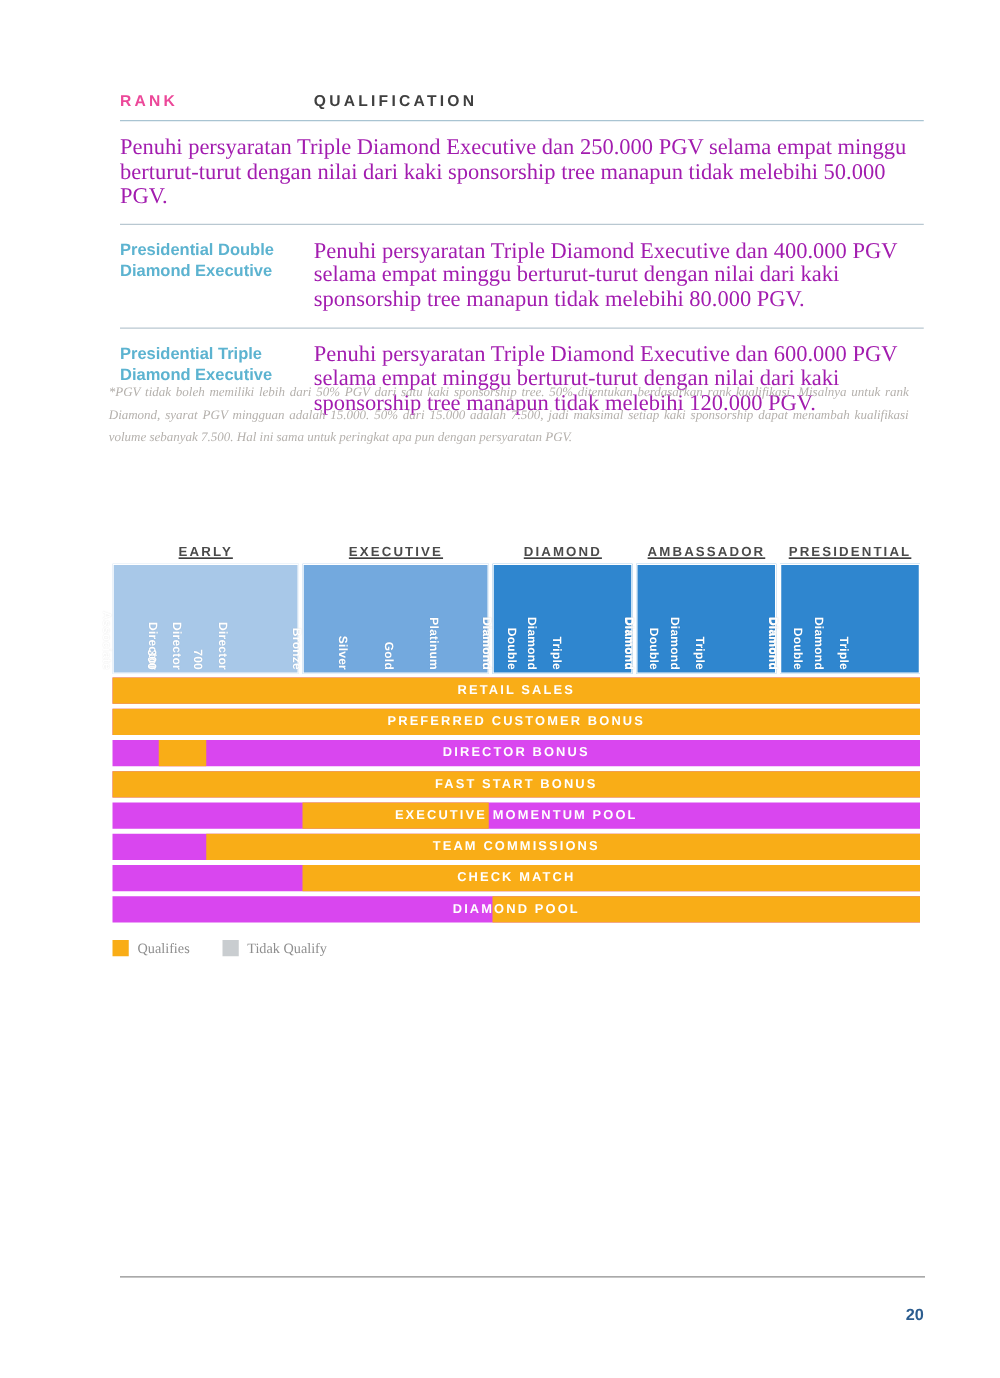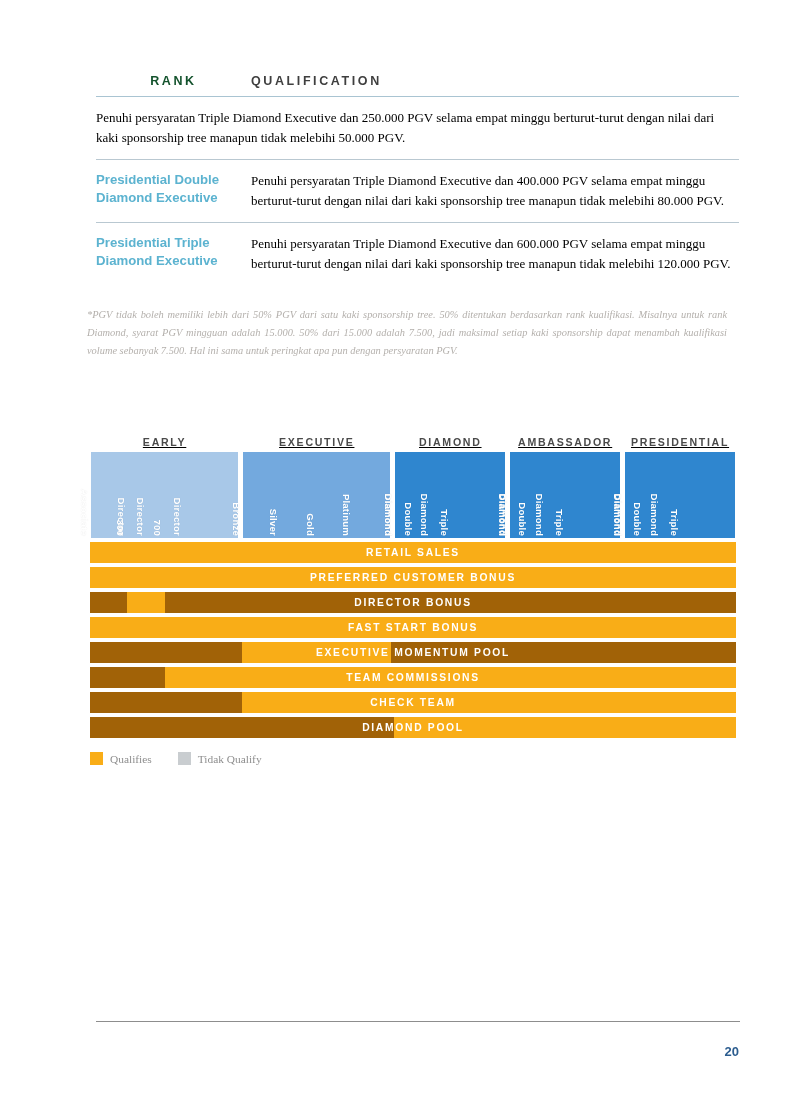--- a/index.html
+++ b/index.html
@@ -7,27 +7,27 @@
     width:800px;height:1102px;background:#ffffff;
     font-family:"Liberation Sans",sans-serif;
     -webkit-font-smoothing:antialiased;
     position:relative;overflow:hidden;
   }
   .page{position:absolute;left:0;top:0;width:800px;height:1102px;}
 
   
   .qual-table{position:absolute;left:96px;top:74px;width:643px;}
   .qual-head{display:flex;padding:0 0 8px 0;}
-  .qual-head .h-rank{width:155px;font-size:12.5px;letter-spacing:2.6px;color:#14532d;font-weight:700;text-align:center;}
+  .qual-head .h-rank{width:155px;font-size:12.5px;letter-spacing:2.6px;color:#ec4899;font-weight:700;}
   .qual-head .h-qual{flex:1;font-size:12.5px;letter-spacing:2.6px;color:#3f3f3f;font-weight:700;}
   .hrule{height:1px;background:#a9c4d2;width:100%;}
   .hrule.thin{background:#b9c8d1;}
   .qual-row{display:flex;padding:11px 0 12px 0;}
   .qual-row .r-rank{width:155px;color:#5cb3d0;font-weight:700;font-size:13.2px;line-height:17.5px;padding-right:8px;box-sizing:border-box;}
-  .qual-row .r-desc{flex:1;color:#000000;font-size:13px;line-height:19.6px;font-family:"Liberation Serif",serif;}
+  .qual-row .r-desc{flex:1;color:#a21caf;font-size:18px;line-height:19.6px;font-family:"Liberation Serif",serif;}
   .footnote{position:absolute;left:87px;top:306px;width:640px;
     font-family:"Liberation Serif",serif;font-style:italic;font-size:10.4px;
     line-height:18.2px;color:#b4b0ac;text-align:justify;}
 
   
   .chart{position:absolute;left:90px;top:430px;width:646px;}
   .grp-headers{display:flex;height:18px;align-items:flex-end;text-decoration:underline;}
   .grp-header{font-size:10.6px;font-weight:700;letter-spacing:1.7px;color:#4a4a4a;
     text-align:center;box-sizing:border-box;}
   .rank-band{display:flex;height:88px;margin-top:3px;}
@@ -43,21 +43,21 @@
     color:#ffffff;font-size:9.6px;font-weight:700;letter-spacing:0.2px;
     white-space:nowrap;padding-right:4px;box-sizing:border-box;
     text-shadow:0 0 1px rgba(0,0,0,.12);
   }
   .rank-cell .vlabel.two{line-height:10px;text-align:right;display:flex;}
   .g-early{background:#a8c8e8;}
   .g-exec{background:#73a9de;}
   .g-dia,.g-amb,.g-pres{background:#2f86cf;}
 
   .bars{margin-top:3px;}
-  .bar-row{position:relative;height:21px;margin-bottom:4px;width:646px;background:#a16207;}
+  .bar-row{position:relative;height:21px;margin-bottom:4px;width:646px;background:#d946ef;}
   .bar-row .seg{position:absolute;top:0;height:100%;}
   .bar-row .seg.on{background:#f9ad17;}
   .bar-label{position:absolute;left:0;top:0;width:100%;height:100%;
     display:flex;align-items:center;justify-content:center;
     color:#ffffff;font-size:10.3px;font-weight:700;letter-spacing:1.7px;z-index:3;}
 
   .legend{display:flex;align-items:center;margin-top:14px;}
   .legend .sw{width:13px;height:13px;margin-right:7px;}
   .legend .sw.on{background:#f9ad17;}
   .legend .sw.off{background:#c9cdd0;}
@@ -222,21 +222,21 @@
         <div class="bar-row">
           <div class="seg on" style="left: 152.176px; width: 149.176px;"></div>
           <div class="bar-label">EXECUTIVE MOMENTUM POOL</div>
         </div>
         <div class="bar-row">
           <div class="seg on" style="left: 74.5882px; width: 571.412px;"></div>
           <div class="bar-label">TEAM COMMISSIONS</div>
         </div>
         <div class="bar-row">
           <div class="seg on" style="left: 152.176px; width: 493.824px;"></div>
-          <div class="bar-label">CHECK TEAM</div>
+          <div class="bar-label">CHECK MATCH</div>
         </div>
         <div class="bar-row">
           <div class="seg on" style="left: 304.353px; width: 341.647px;"></div>
           <div class="bar-label">DIAMOND POOL</div>
         </div>
       </div>
 
     <div class="legend">
       <div class="sw on"></div>
       <div class="lt">Qualifies</div>

